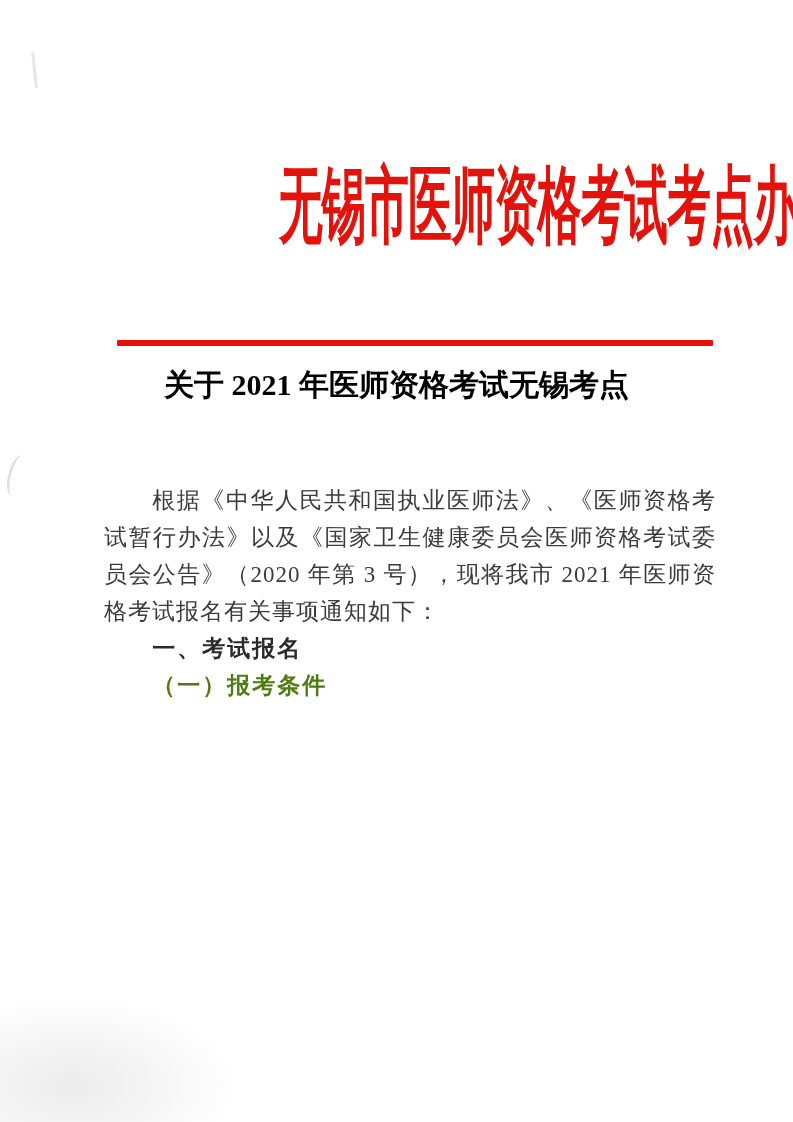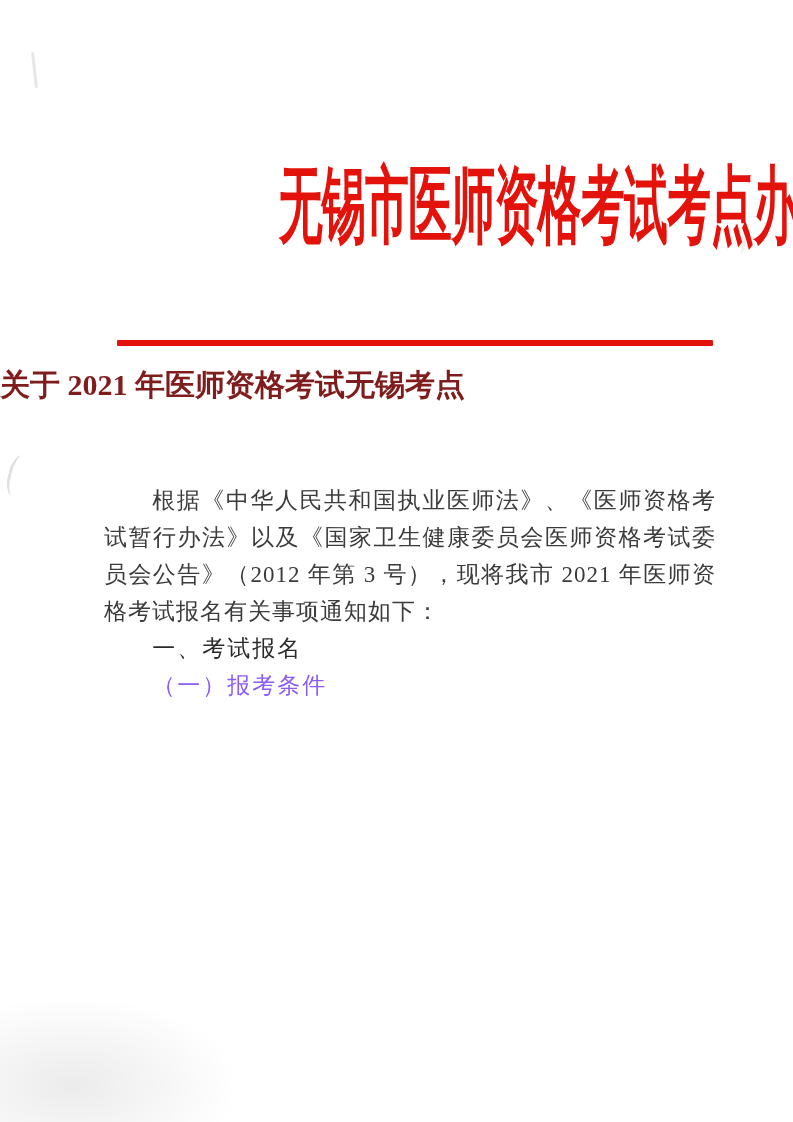--- a/index.html
+++ b/index.html
@@ -47,53 +47,53 @@
     background: #e3120b;
     border-radius: 1px;
   }
 
   
   .doc-title {
     position: absolute;
     top: 364px;
     left: 0;
     width: 100%;
-    text-align: left;
+    text-align: center;
     font-family: "Liberation Serif", serif;
     font-weight: 700;
     font-size: 30px;
     line-height: 41px;
-    color: #7f1d1d;
+    color: #000000;
   }
 
   
   .doc-body {
     position: absolute;
     top: 482px;
     left: 104px;
     width: 612px;
     font-size: 23px;
     line-height: 37px;
     color: #3b3b3b;
     text-align: justify;
     letter-spacing: 1px;
   }
   .doc-body p {
     margin: 0;
     text-indent: 2.1em;
   }
   .heading-hei {
     font-family: "Liberation Sans", sans-serif;
-    font-weight: 400;
+    font-weight: 700;
     color: #2a2a2a;
     letter-spacing: 2px;
   }
   .heading-kai {
-    font-weight: 400;
-    color: #8b5cf6;
+    font-weight: 700;
+    color: #4d7c0f;
     letter-spacing: 2px;
   }
 
   
   .smudge-a {
     position: absolute;
     left: 8px;
     top: 455px;
     width: 16px;
     height: 42px;
@@ -144,18 +144,18 @@
     <span class="letterhead-inner">无锡市医师资格考试考点办公室</span>
   </div>
 
   <div class="red-rule"></div>
 
   <div class="doc-title">
     <div>关于 2021 年医师资格考试无锡考点</div>
   </div>
 
   <div class="doc-body">
-    <p>根据《中华人民共和国执业医师法》、《医师资格考试暂行办法》以及《国家卫生健康委员会医师资格考试委员会公告》（2012 年第 3 号），现将我市 2021 年医师资格考试报名有关事项通知如下：</p>
+    <p>根据《中华人民共和国执业医师法》、《医师资格考试暂行办法》以及《国家卫生健康委员会医师资格考试委员会公告》（2020 年第 3 号），现将我市 2021 年医师资格考试报名有关事项通知如下：</p>
     <p class="heading-hei">一、考试报名</p>
     <p class="heading-kai">（一）报考条件</p>
   </div>
 
 </div>
 
 </body></html>

